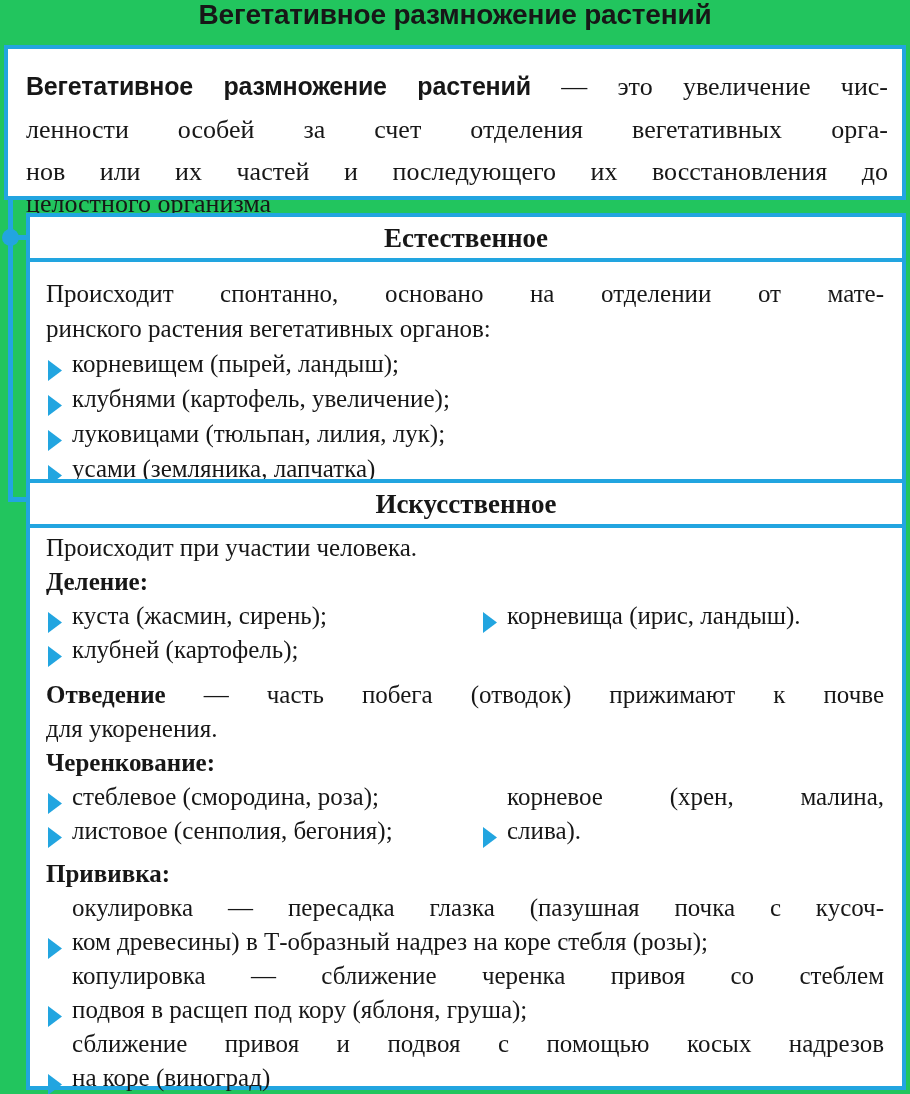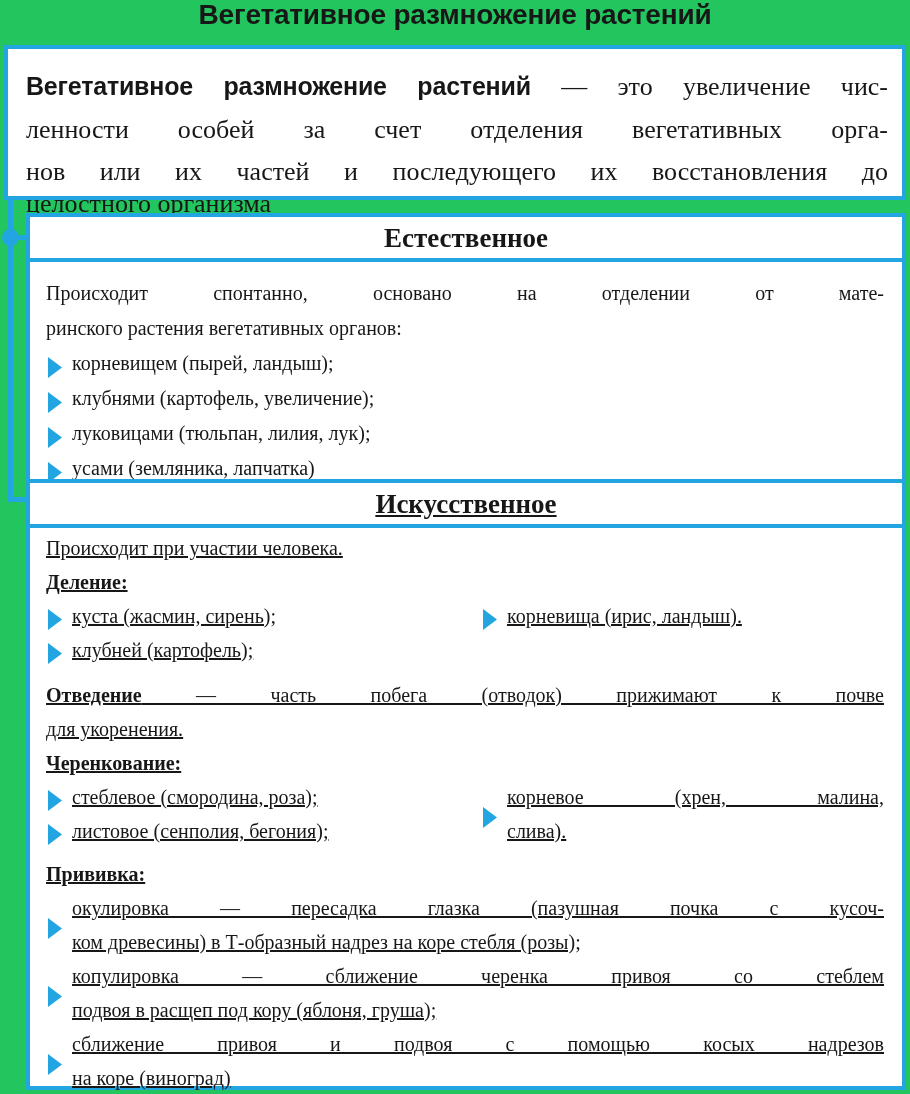--- a/index.html
+++ b/index.html
@@ -37,31 +37,31 @@
   }
   .tline{display:block;}
   .j{text-align:justify;text-align-last:justify;margin-top:11px;}
   
   .section-box{
     position:absolute;left:26px;width:880px;
     box-sizing:border-box;border:4px solid var(--accent);
     background:#fff;
   }
   .natural-box{top:213px;height:307px;}
-  .artificial-box{top:479px;height:611px;text-decoration:underline;}
+  .artificial-box{top:479px;height:611px;}
   .section-header{
     text-align:center;font-weight:700;font-size:27px;line-height:28px;
     padding:7px 0 6px;border-bottom:4px solid var(--accent);
   }
-  .section-content{padding:3px 18px 0 16px;font-size:20px;}
+  .section-content{padding:3px 18px 0 16px;font-size:25px;}
   .natural-box .section-content{line-height:35px;}
   .artificial-box .section-content{line-height:34px;}
   .bold{font-weight:700;}
   
-  .bullet-item{display:flex;align-items:center;}
+  .bullet-item{display:flex;align-items:flex-end;}
   .tri{
     flex:none;width:14px;height:21px;margin:7px 10px 0 2px;
     background:var(--accent);
     clip-path:polygon(0 0,100% 50%,0 100%);
   }
   .natural-box .tri{margin-top:8px;}
   .bullet-text{flex:1;min-width:0;}
   .ml .tline:not(:last-child){text-align:justify;text-align-last:justify;}
   
   .cols{display:grid;grid-template-columns:435px 1fr;}

